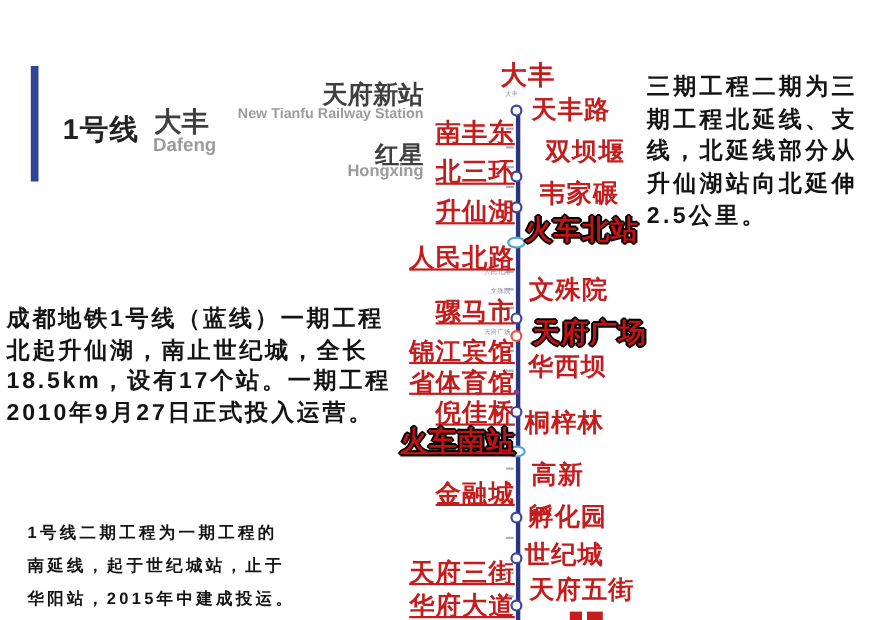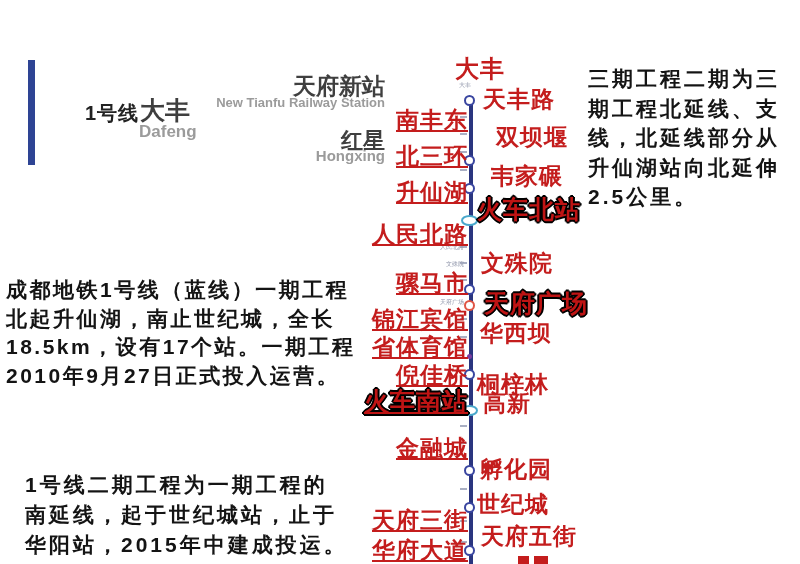--- a/index.html
+++ b/index.html
@@ -2,21 +2,21 @@
 <html><head>
 <meta charset="utf-8">
 <style>
   html,body{margin:0;padding:0;background:#fff;}
   .canvas{
     position:relative;width:800px;height:564px;background:#ffffff;overflow:hidden;
     font-family:"Liberation Sans","DejaVu Sans",sans-serif;
   }
   
   .accent-bar{position:absolute;left:28px;top:60px;width:7px;height:105px;background:#2e4494;}
-  .line-badge{position:absolute;left:57px;top:100px;font-size:20px;font-weight:600;color:#222;letter-spacing:1px;margin-left:28px;}
+  .line-badge{position:absolute;left:57px;top:100px;font-size:26px;font-weight:600;color:#222;letter-spacing:1px;}
   .hd-cn{position:absolute;color:#3f3f3f;font-weight:600;white-space:nowrap;}
   .hd-en{position:absolute;color:#9b9b9b;font-weight:700;white-space:nowrap;}
   .ra{text-align:right;}
   
   .metro-line{position:absolute;left:469px;top:96px;width:4px;height:468px;background:#2a357f;}
   .tick{position:absolute;left:460px;width:7px;height:2px;background:#aab0c4;}
   .mk{position:absolute;left:464px;width:7px;height:7px;background:#fff;border:2px solid #3a46a0;border-radius:50%;}
   .mk.red{border-color:#e05545;}
   .mk.oval{left:461px;width:13px;height:7px;border-color:#49a8cc;border-radius:50%;}
   .mk.purple{left:467px;width:5px;height:5px;background:#7a3ea0;border:none;}
@@ -24,21 +24,21 @@
   .clip-red{position:absolute;left:518px;top:556px;width:30px;height:8px;
     background:linear-gradient(90deg,#c41d1d 0 38%,transparent 38% 52%,#c41d1d 52% 100%);}
   
   .st{position:absolute;font-weight:700;color:#c41d1d;font-size:23px;letter-spacing:1px;white-space:nowrap;line-height:1;}
   .st.left{right:332px;text-align:right;text-decoration:underline;}
   .st.emph{font-size:25px;color:#bf1414;
     text-shadow:2px 0 0 #000,-2px 0 0 #000,0 2px 0 #000,0 -2px 0 #000,1px 1px 0 #000,-1px -1px 0 #000,1px -1px 0 #000,-1px 1px 0 #000;}
   
   .para{position:absolute;color:#141414;font-weight:700;white-space:pre-line;line-height:29px;}
   .para1{left:6px;top:276px;font-size:21px;letter-spacing:2.5px;line-height:28.5px;}
-  .para2{left:25px;top:470px;font-size:21px;letter-spacing:3px;line-height:30px;}
+  .para2{left:25px;top:470px;font-size:15px;letter-spacing:3px;line-height:30px;}
   .para3{left:588px;top:64px;width:214px;font-size:21px;letter-spacing:3px;line-height:29.5px;}
 </style>
 </head>
 <body>
 
 <div class="canvas">
 
   <div class="accent-bar"></div>
   <div class="line-badge">1号线</div>
 
@@ -104,21 +104,21 @@
   <div class="st left" style="top:509px">天府三街</div>
 
   <div class="st" style="left:483px;top:88px">天丰路</div>
   <div class="st" style="left:496px;top:126px">双坝堰</div>
   <div class="st" style="left:491px;top:165px">韦家碾</div>
   <div class="st emph" style="left:477px;top:197px">火车北站</div>
   <div class="st" style="left:481px;top:252px">文殊院</div>
   <div class="st emph" style="left:484px;top:291px">天府广场</div>
   <div class="st" style="left:480px;top:322px">华西坝</div>
   <div class="st" style="left:477px;top:373px">桐梓林</div>
-  <div class="st" style="left:483px;top:392px">高新</div>
+  <div class="st" style="left:483px;top:420px">高新</div>
   <div class="st" style="left:480px;top:458px">孵化园</div>
   <div class="st" style="left:477px;top:493px">世纪城</div>
   <div class="st" style="left:481px;top:525px">天府五街</div>
 
   <div class="clip-red"></div>
 
   <div class="para para1">成都地铁1号线（蓝线）一期工程
 北起升仙湖，南止世纪城，全长
 18.5km，设有17个站。一期工程
 2010年9月27日正式投入运营。</div>

